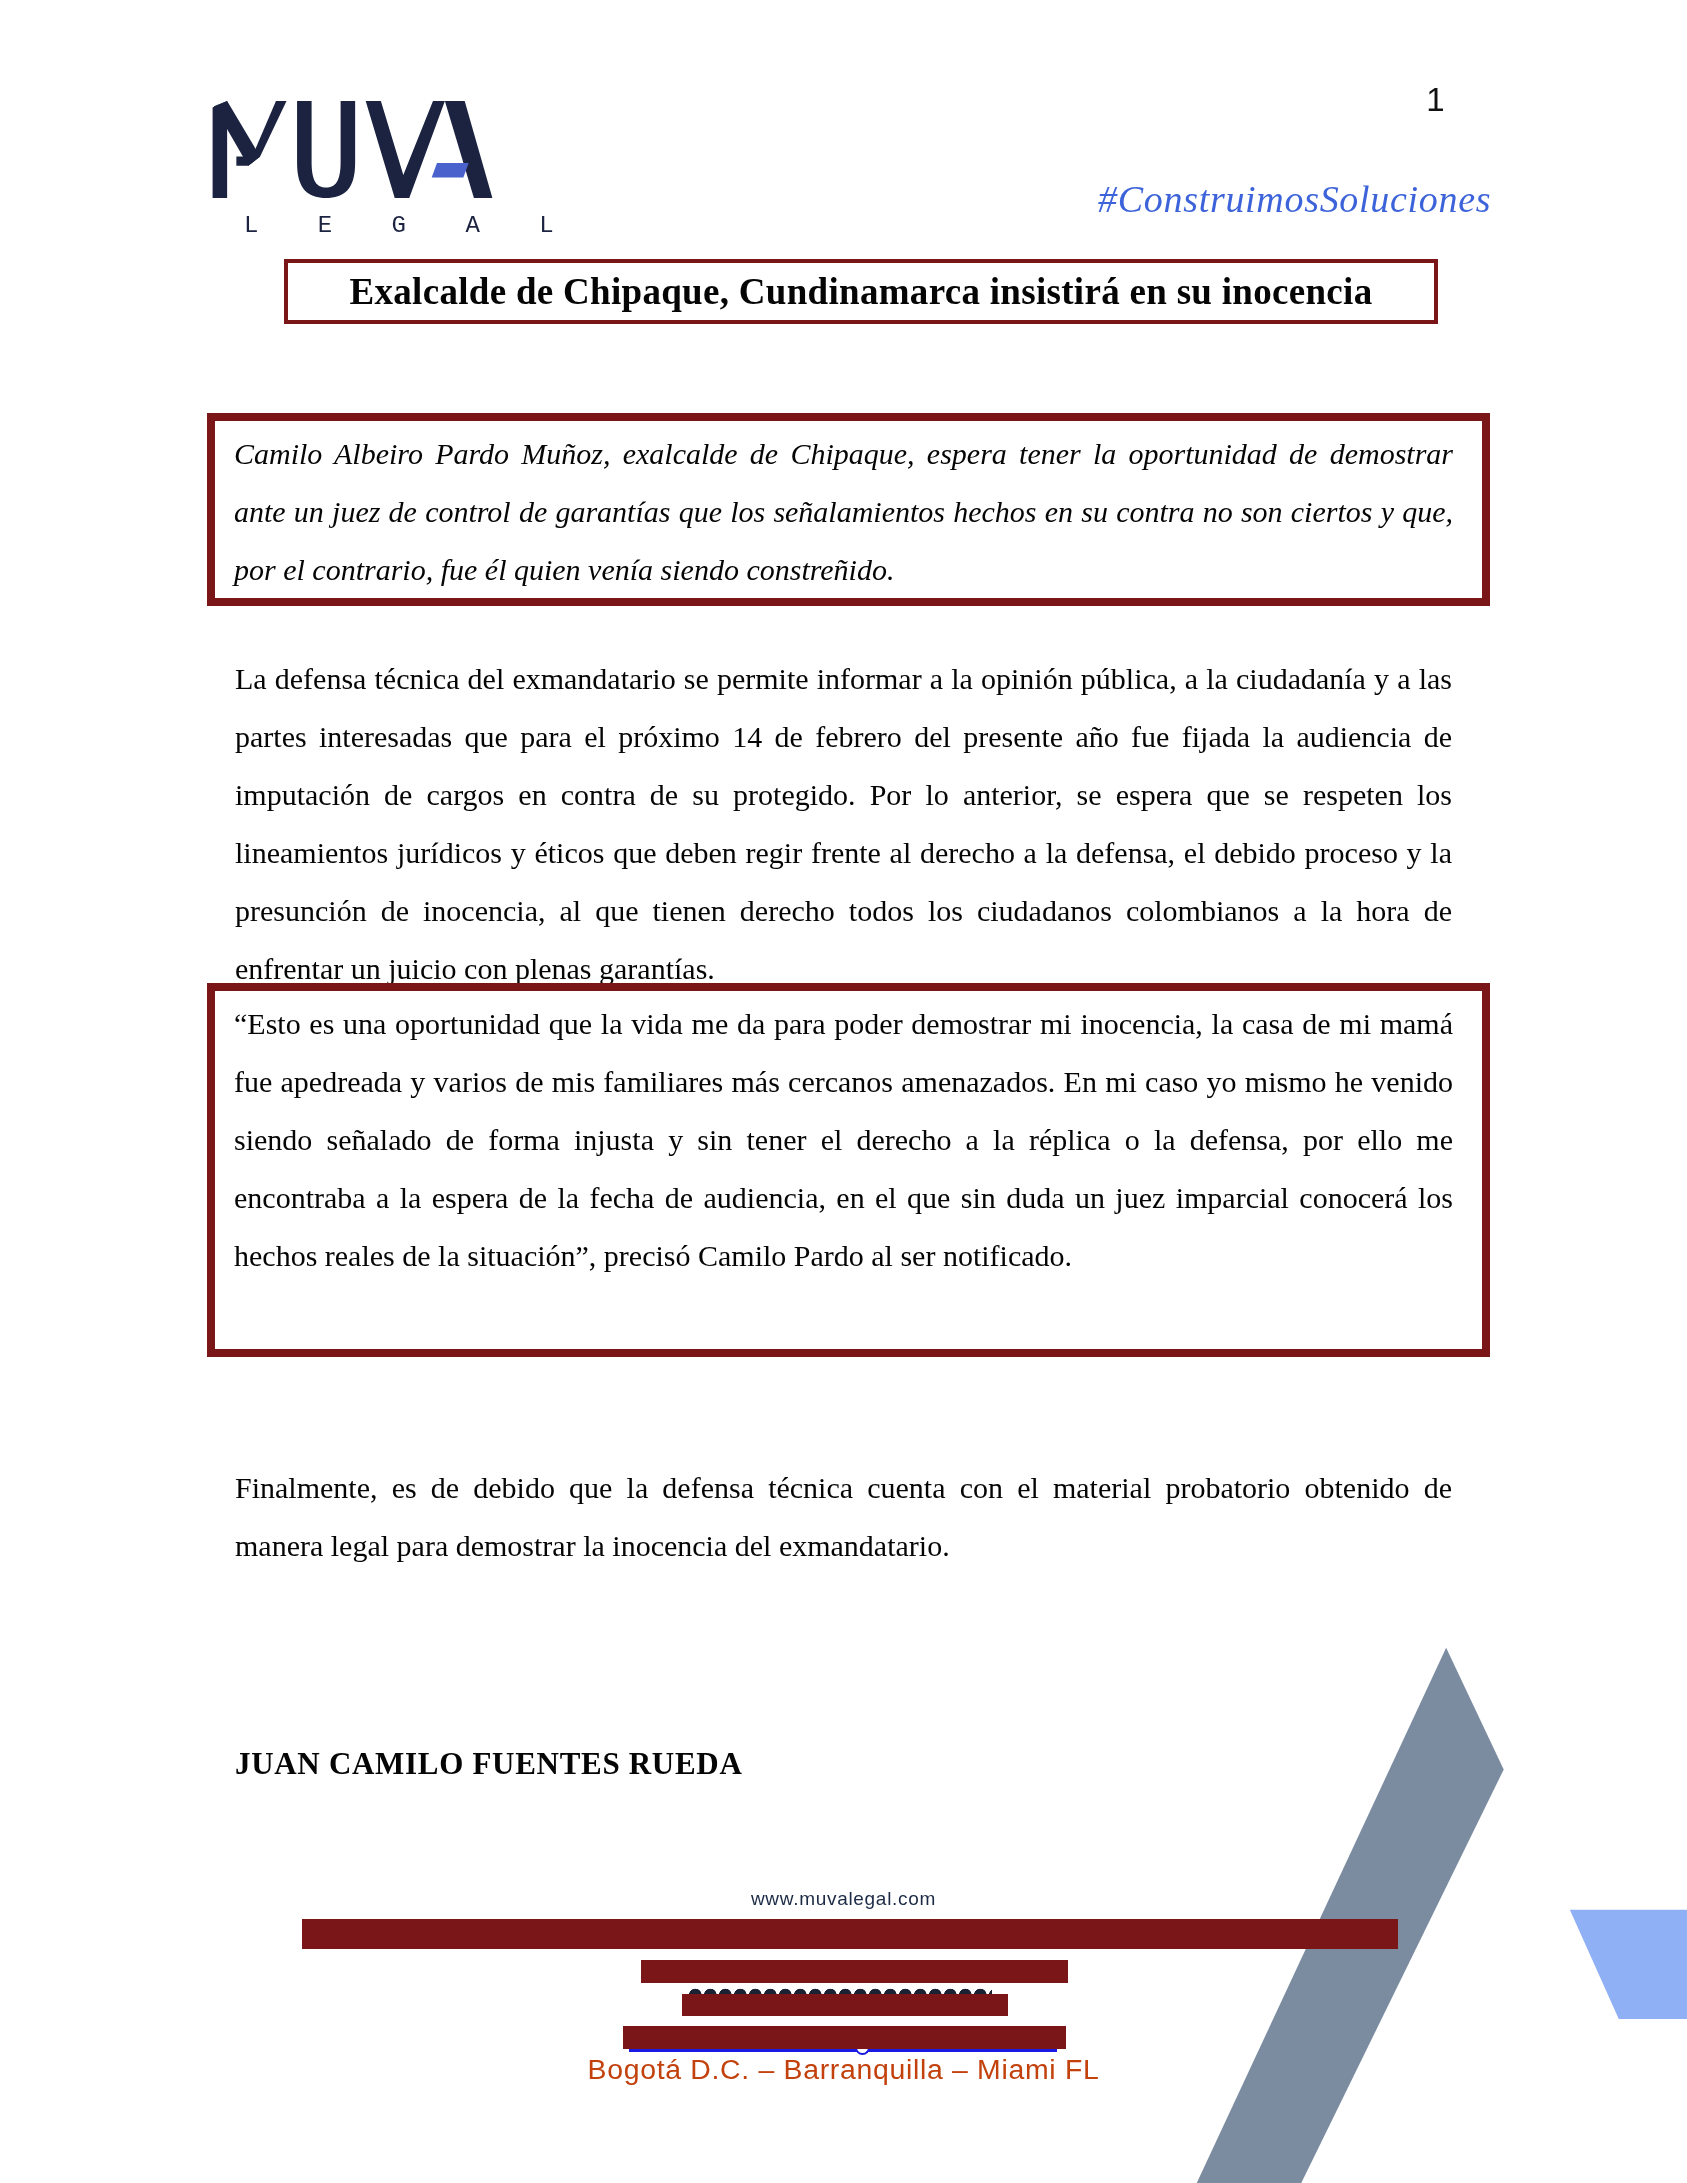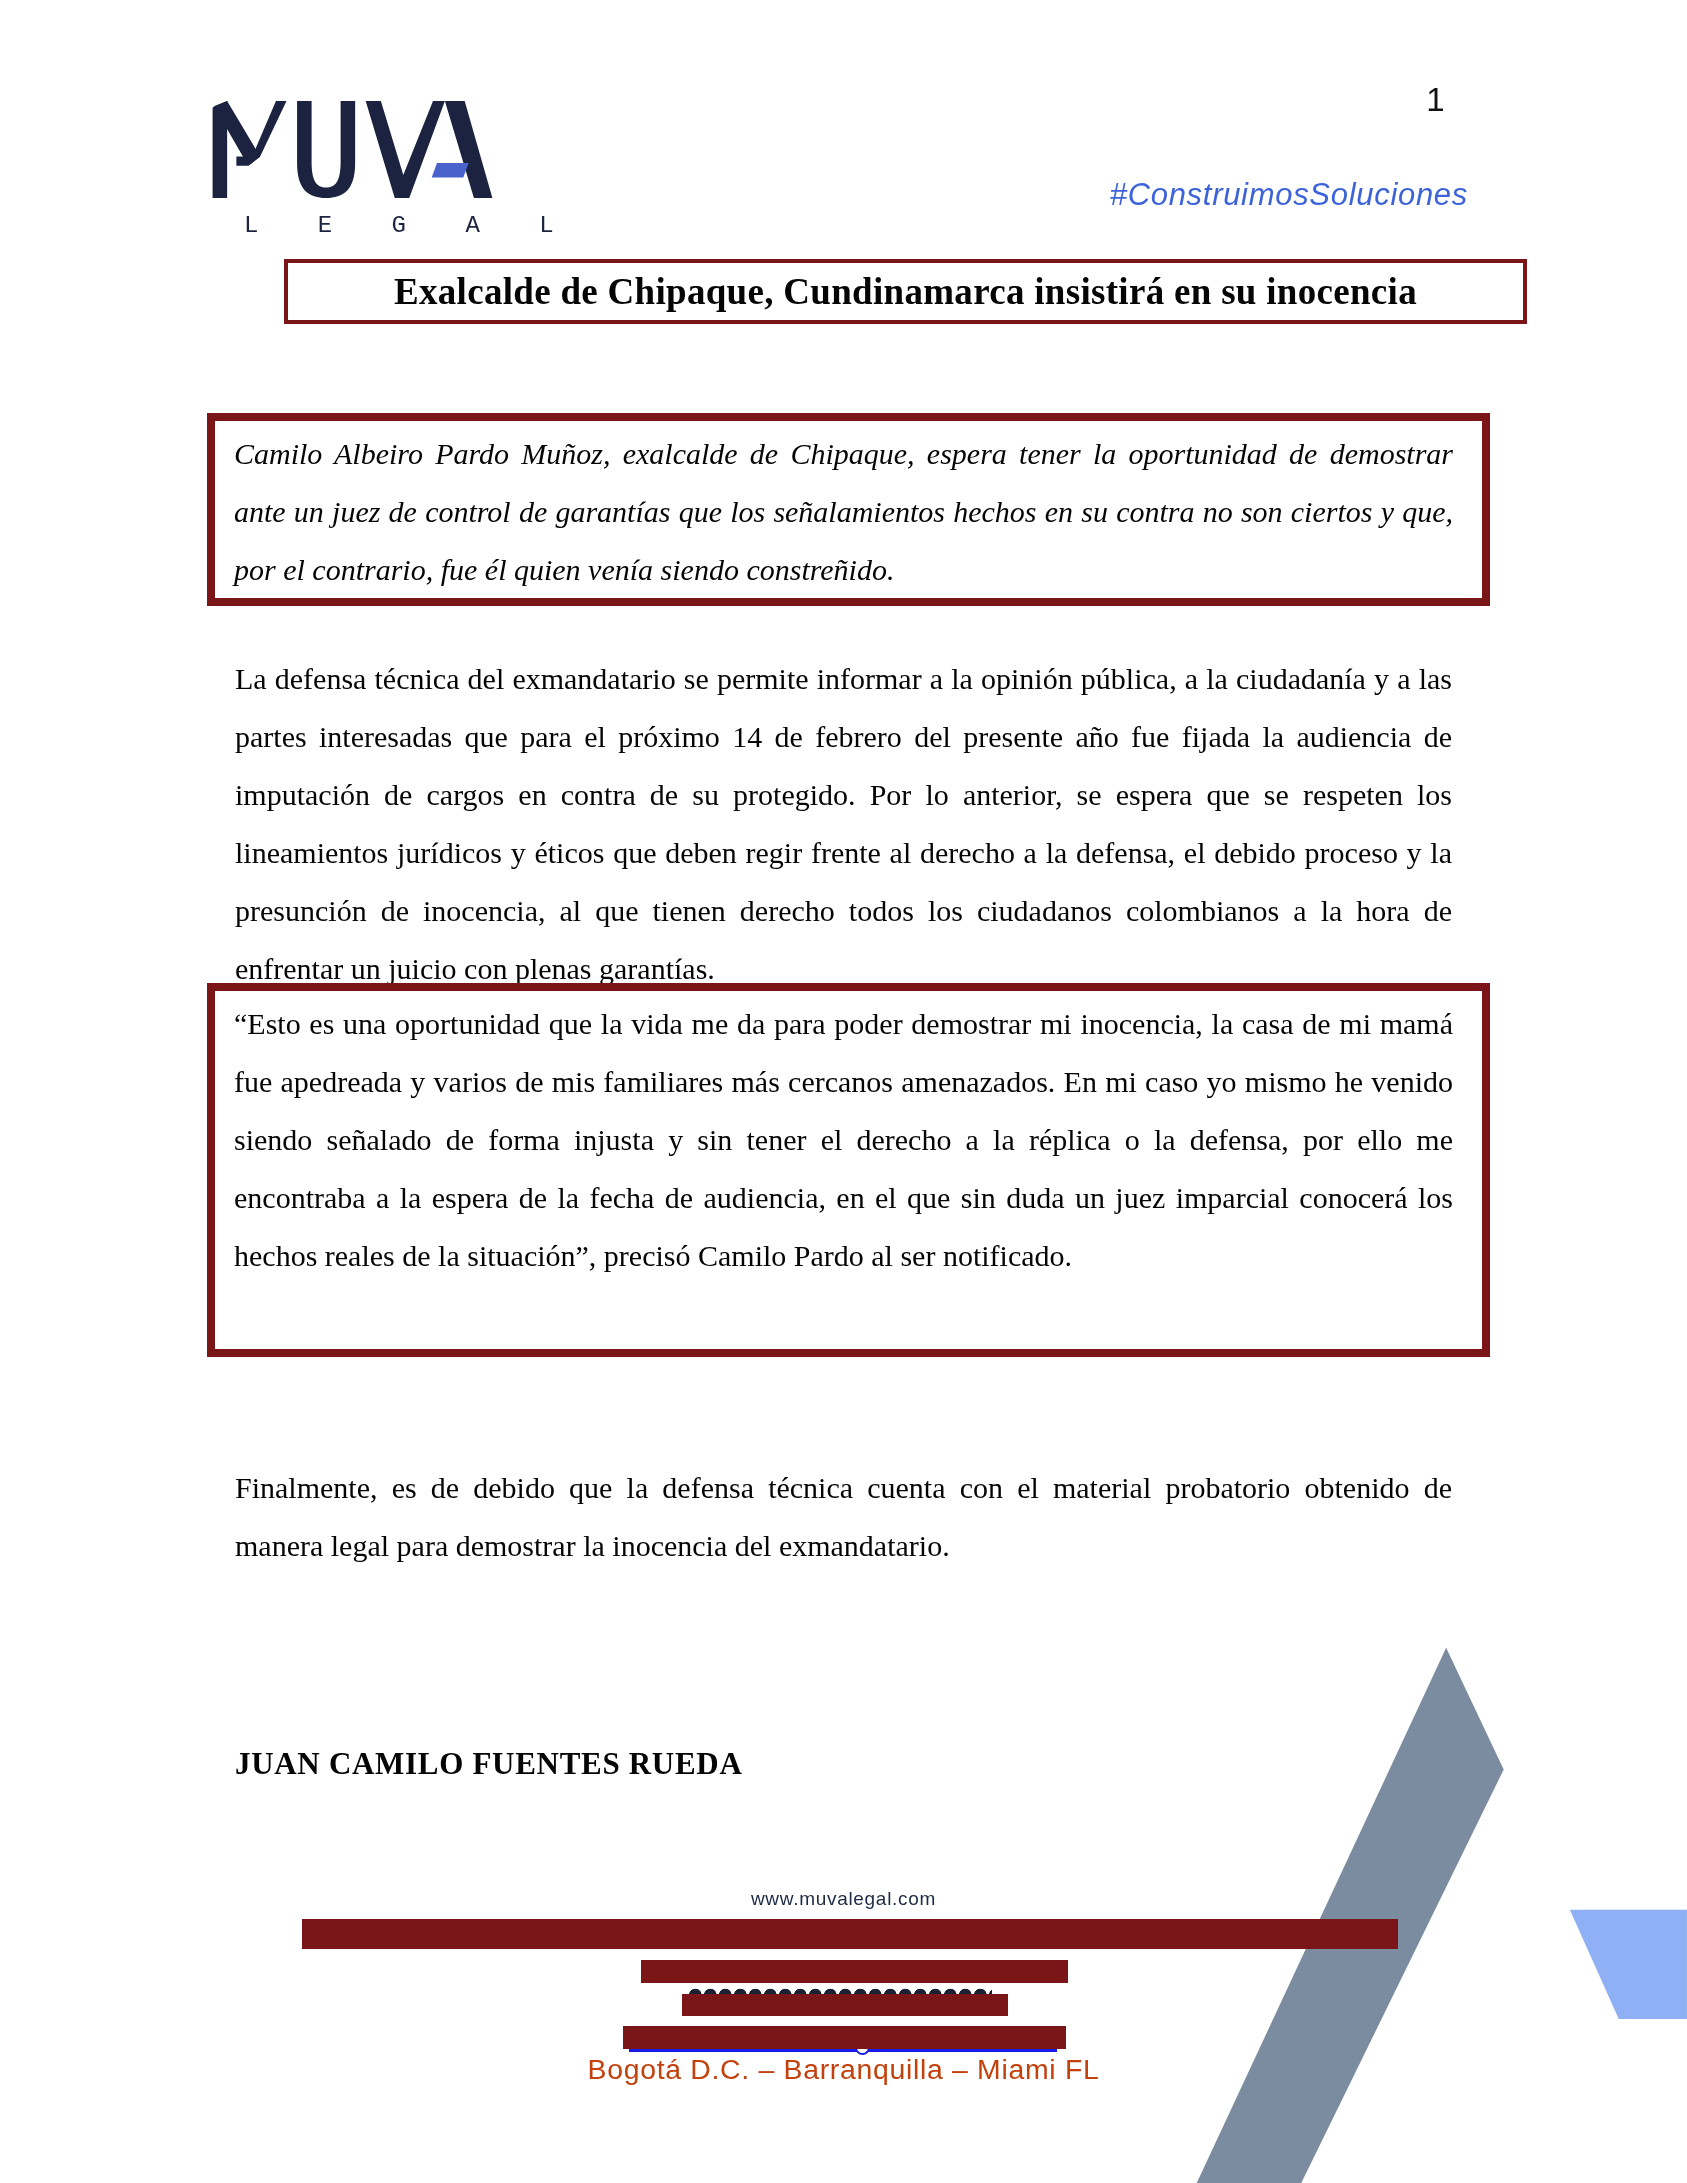--- a/index.html
+++ b/index.html
@@ -19,33 +19,33 @@
 
   
   .logo{left:212px;top:101px;width:281px;height:142px;z-index:2;}
   .logo-sub{
     position:absolute;left:32px;top:111px;width:205px;
     font-family:Liberation Mono, monospace;
     font-size:24px;letter-spacing:22.5px;color:#1b2340;white-space:nowrap;
   }
   .hashtag{
     left:1098px;top:177px;width:370px;z-index:2;
-    font-family:Liberation Sans, sans-serif;
-    font-style:italic;font-size:31px;color:#3c63d9;
+    font-family:Liberation Serif, serif;
+    font-style:italic;font-size:38px;color:#3c63d9;
     text-align:right;letter-spacing:0.7px;
   }
   .page-number{
     left:1409px;top:81px;width:53px;z-index:2;
     font-family:"Liberation Sans", sans-serif;
     font-size:33px;color:#111;text-align:center;
   }
 
   
   .title-box{
-    left:284px;top:259px;width:1243px;height:65px;z-index:2;
+    left:284px;top:259px;width:1154px;height:65px;z-index:2;
     box-sizing:border-box;border:4px solid #7a1518;
     display:flex;align-items:center;justify-content:center;
   }
   .title-box span{
     font-weight:bold;font-size:37px;line-height:40px;
     letter-spacing:0.3px;white-space:nowrap;
   }
 
   
   .red-box{

